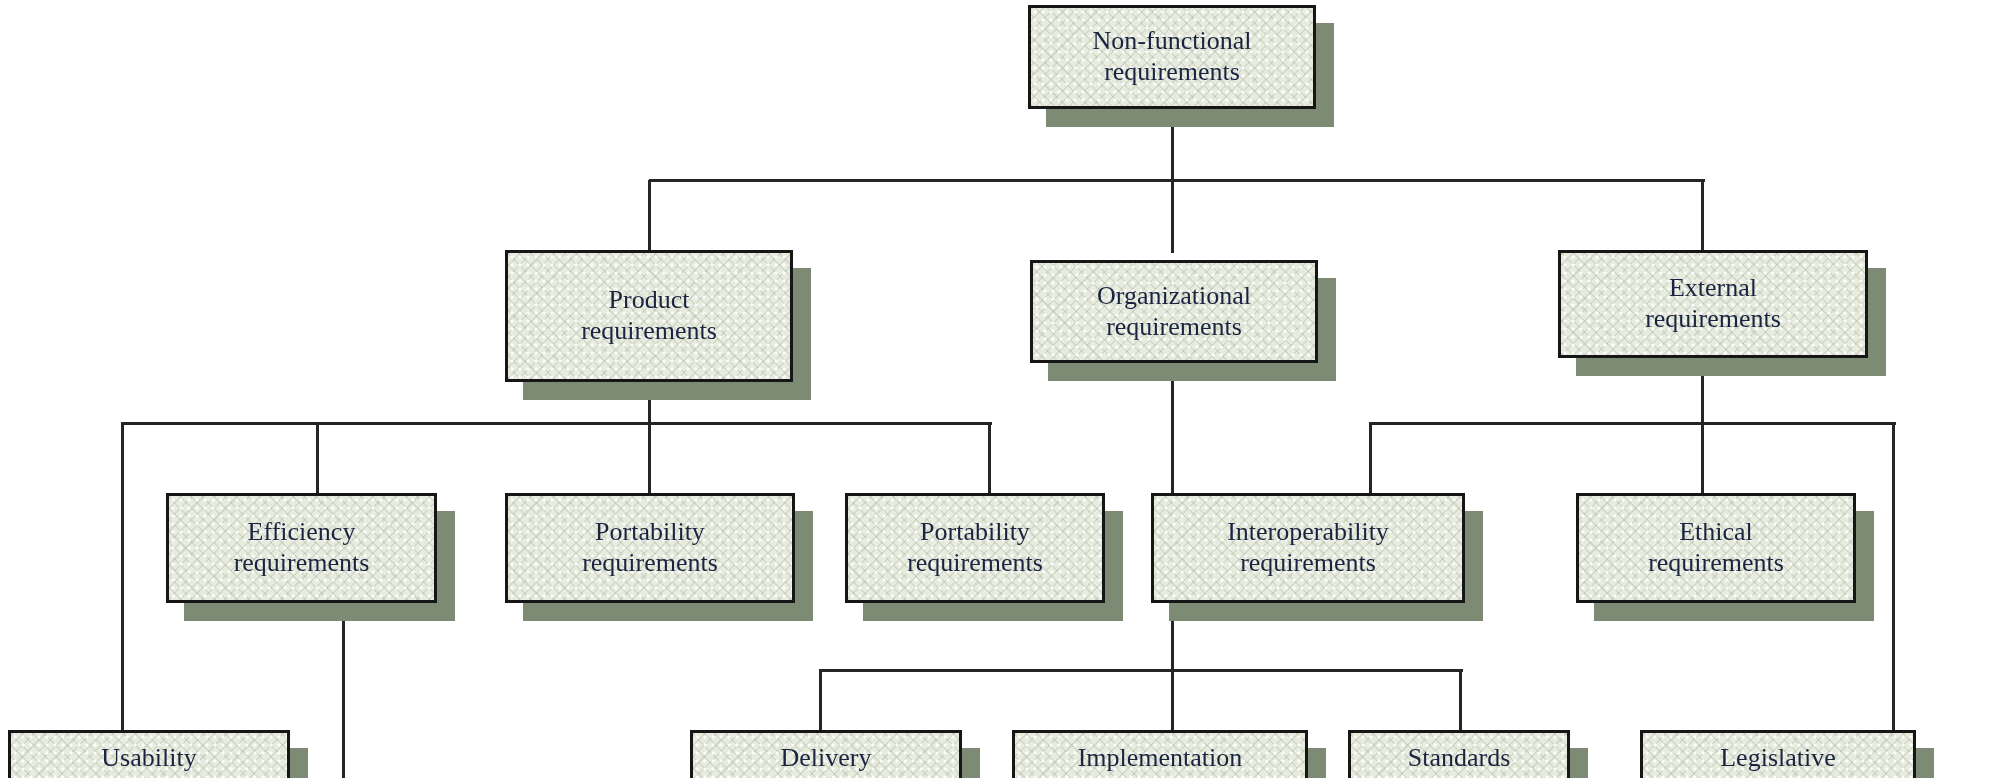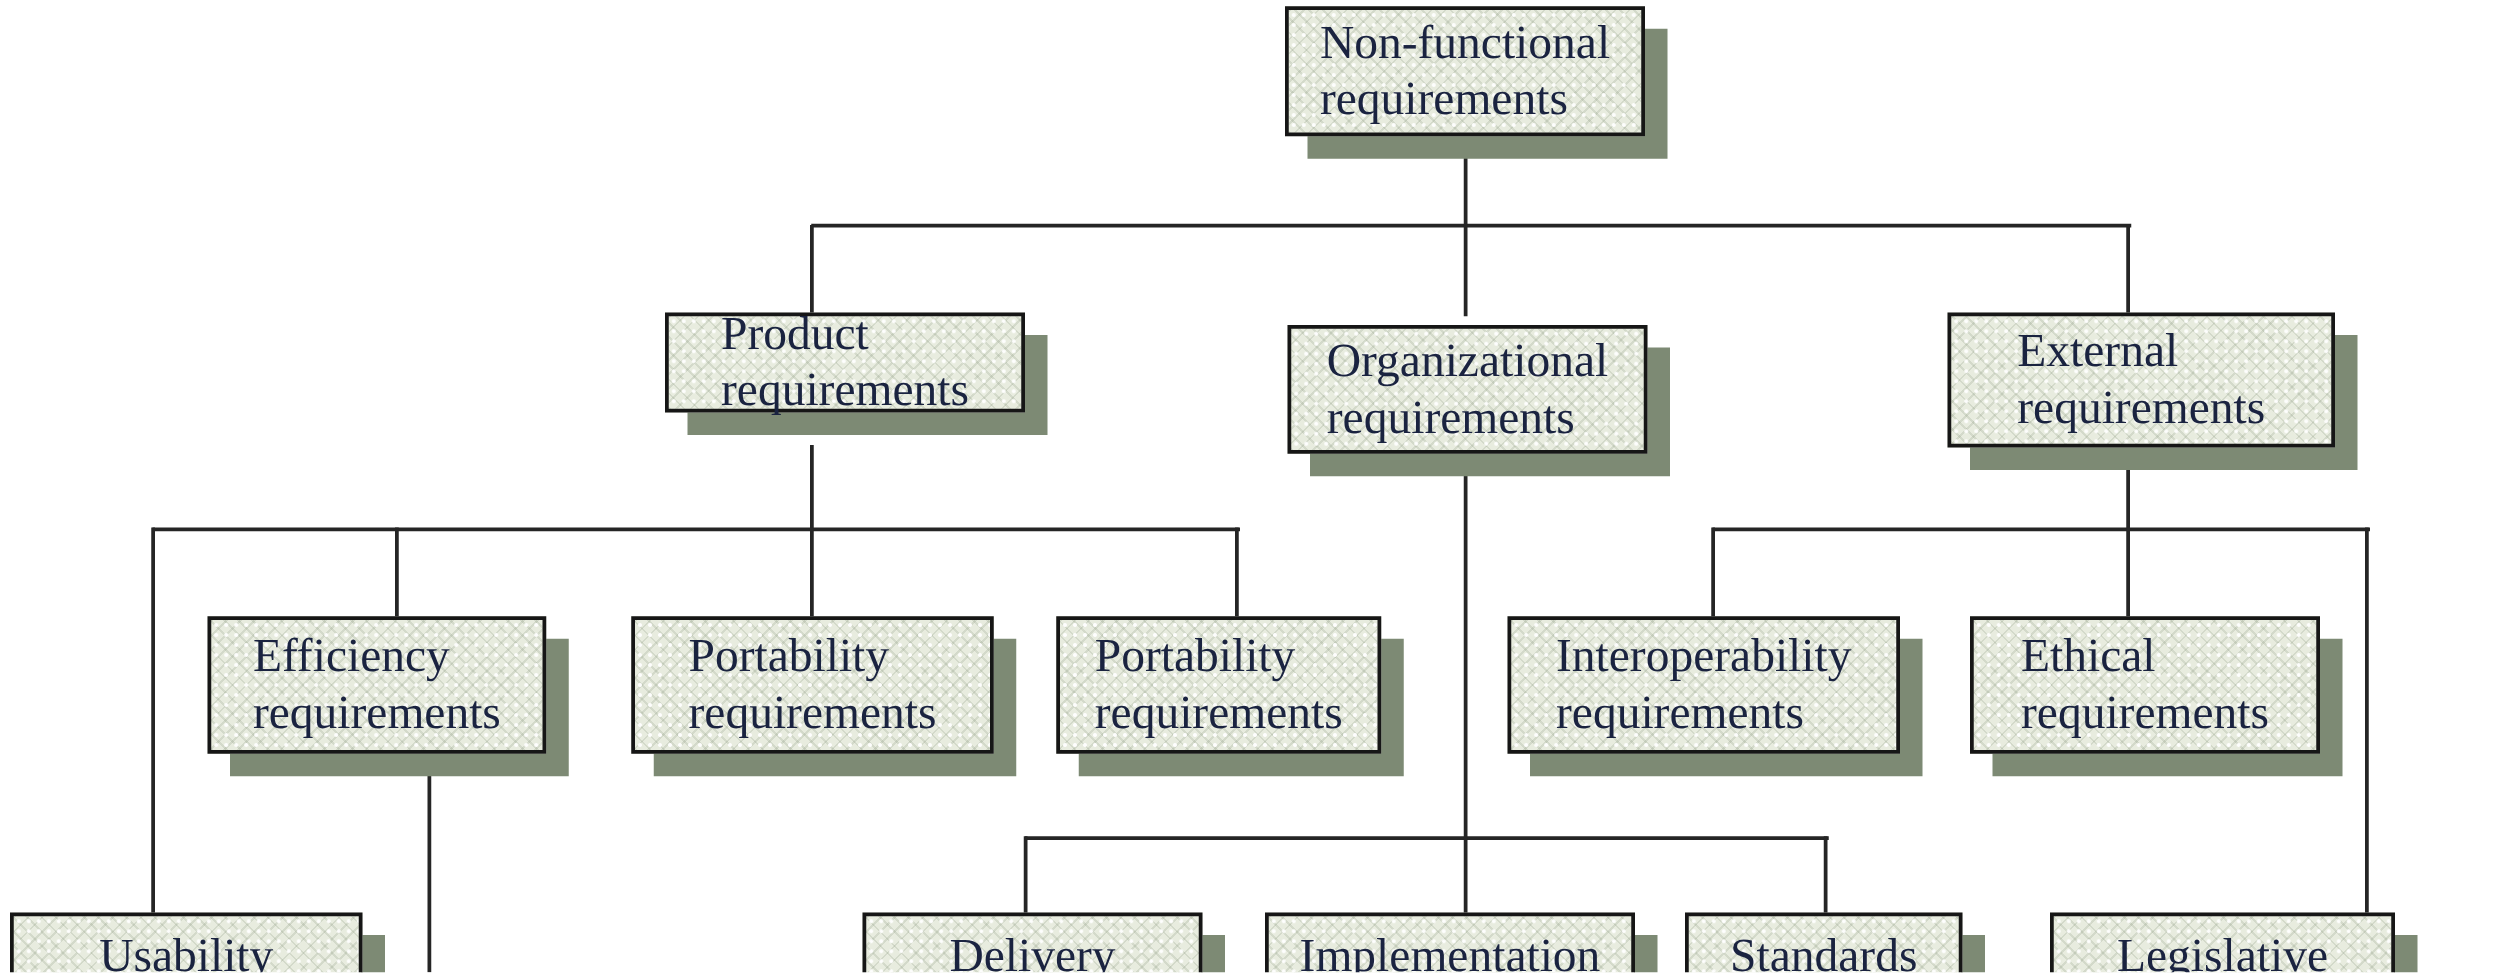--- a/index.html
+++ b/index.html
@@ -17,42 +17,42 @@
     background-color:#e8ecdf;
     background-image:
       radial-gradient(circle, rgba(255,255,255,0.95) 1.2px, transparent 1.9px),
       repeating-linear-gradient(45deg, rgba(138,152,128,0.22) 0 1.5px, transparent 1.5px 8px),
       repeating-linear-gradient(135deg, rgba(138,152,128,0.22) 0 1.5px, transparent 1.5px 8px);
     background-size:8px 8px, auto, auto;
     box-shadow:18px 18px 0 0 #7d8a74;
     display:flex;
     align-items:center;
     justify-content:center;
-    text-align:left;
+    text-align:center;
     color:#1a2340;
-    font-size:38px;
+    font-size:26px;
     line-height:1.18;
     white-space:pre-line;
     z-index:2;
     font-family:Liberation Serif, serif;
   }
   .node.cut{align-items:flex-start;padding-top:10px;}
   .hline,.vline{position:absolute;background:#252525;z-index:1;}
   .hline{height:3px;}
   .vline{width:3px;}
 
   
   #n-root            {left:1028px;top:5px;  width:288px;height:104px;}
-  #n-product         {left:532px; top:250px;width:288px;height:80px;}
+  #n-product         {left:505px; top:250px;width:288px;height:132px;}
   #n-organizational  {left:1030px;top:260px;width:288px;height:103px;}
   #n-external        {left:1558px;top:250px;width:310px;height:108px;}
   #n-efficiency      {left:166px; top:493px;width:271px;height:110px;}
   #n-reliability     {left:505px; top:493px;width:290px;height:110px;}
   #n-portability     {left:845px; top:493px;width:260px;height:110px;}
-  #n-interoperability{left:1206px;top:493px;width:314px;height:110px;}
+  #n-interoperability{left:1151px;top:493px;width:314px;height:110px;}
   #n-ethical         {left:1576px;top:493px;width:280px;height:110px;}
   #n-usability       {left:8px;   top:730px;width:282px;height:110px;}
   #n-delivery        {left:690px; top:730px;width:272px;height:110px;}
   #n-implementation  {left:1012px;top:730px;width:296px;height:110px;}
   #n-standards       {left:1348px;top:730px;width:222px;height:110px;}
   #n-legislative     {left:1640px;top:730px;width:276px;height:110px;}
 
   
   #h-level1        {left:649px; top:179px;width:1056px;}
   #h-product       {left:122px; top:422px;width:870px;}

